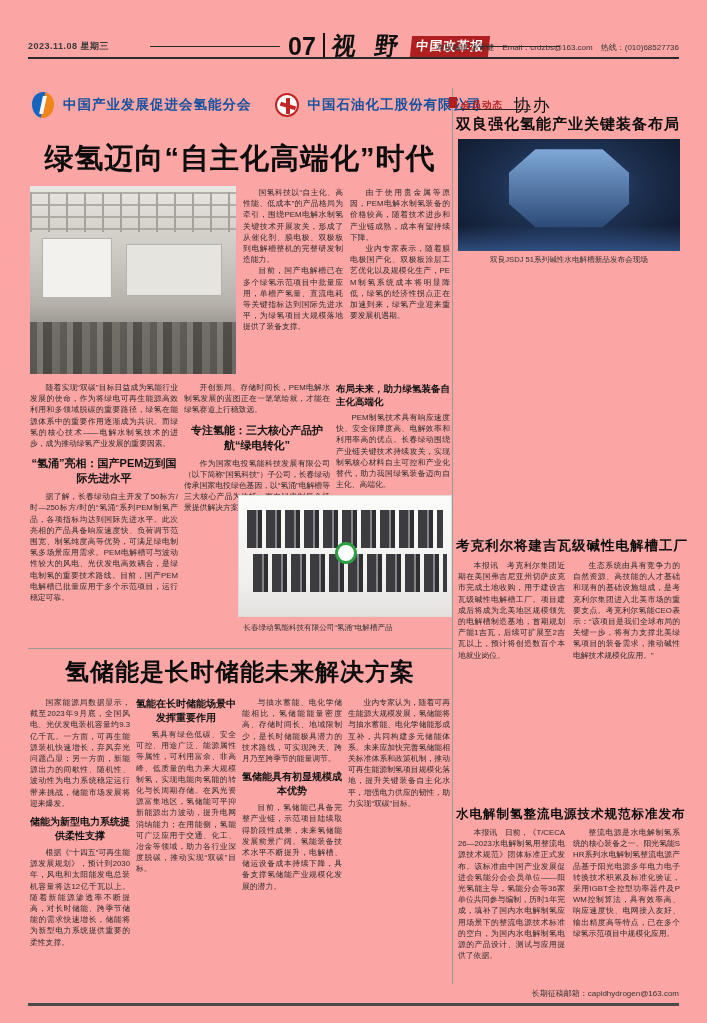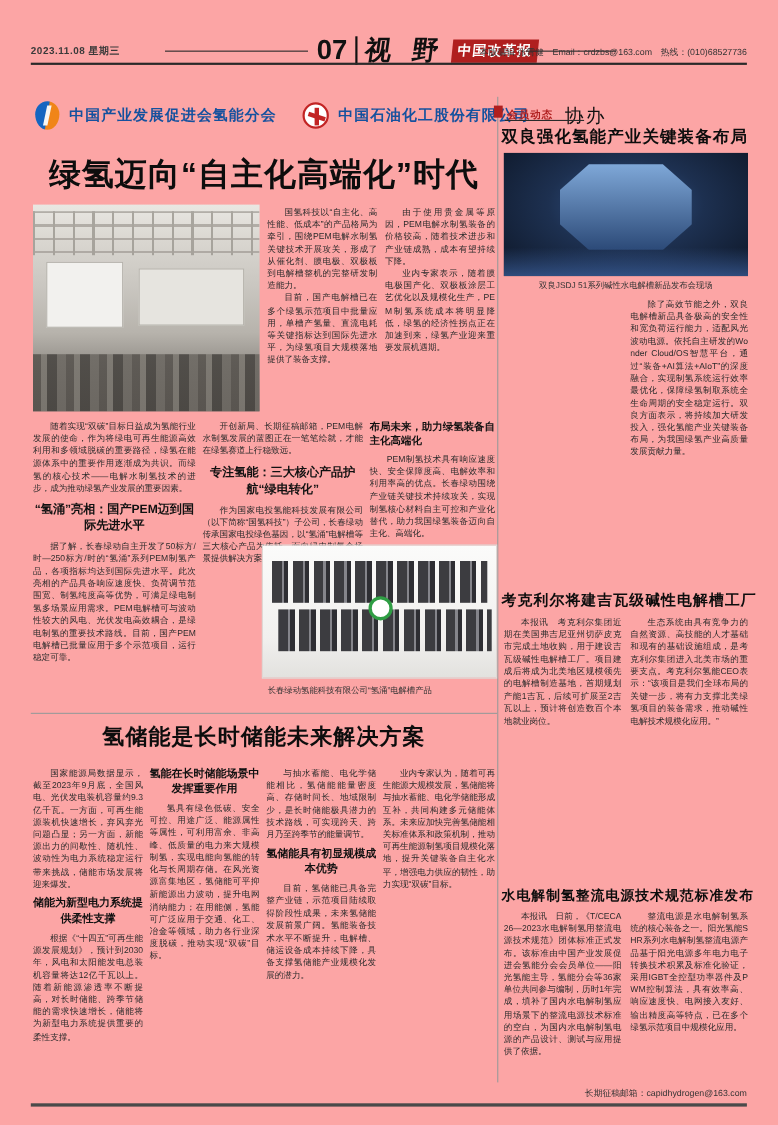--- a/index.html
+++ b/index.html
@@ -96,39 +96,39 @@
     <div class="para">业内专家表示，随着膜电极国产化、双极板涂层工艺优化以及规模化生产，PEM制氢系统成本将明显降低，绿氢的经济性拐点正在加速到来，绿氢产业迎来重要发展机遇期。</div>
   </div>
 
   <div class="abs body-txt" style="left:30px; top:382px; width:148px; height:262px;">
     <div class="para">随着实现“双碳”目标日益成为氢能行业发展的使命，作为将绿电可再生能源高效利用和多领域脱碳的重要路径，绿氢在能源体系中的重要作用逐渐成为共识。而绿氢的核心技术——电解水制氢技术的进步，成为推动绿氢产业发展的重要因素。</div>
     <div class="sub-hd" style="font-size:11px; line-height:15px; margin:7px 0 5px; text-align:center;">“氢涌”亮相：国产PEM迈到国际先进水平</div>
     <div class="para">据了解，长春绿动自主开发了50标方/时—250标方/时的“氢涌”系列PEM制氢产品，各项指标均达到国际先进水平。此次亮相的产品具备响应速度快、负荷调节范围宽、制氢纯度高等优势，可满足绿电制氢多场景应用需求。PEM电解槽可与波动性较大的风电、光伏发电高效耦合，是绿电制氢的重要技术路线。目前，国产PEM电解槽已批量应用于多个示范项目，运行稳定可靠。</div>
   </div>
 
   <div class="abs body-txt" style="left:184px; top:382px; width:146px; height:262px;">
-    <div class="para">开创新局、长期征稿邮箱，PEM电解水制氢发展的蓝图正在一笔笔绘就，才能在绿氢赛道上行稳致远。</div>
+    <div class="para">开创新局、存储时间长，PEM电解水制氢发展的蓝图正在一笔笔绘就，才能在绿氢赛道上行稳致远。</div>
     <div class="sub-hd" style="font-size:11px; line-height:15px; margin:7px 0 5px; text-align:center;">专注氢能：三大核心产品护航“绿电转化”</div>
     <div class="para">作为国家电投氢能科技发展有限公司（以下简称“国氢科技”）子公司，长春绿动传承国家电投绿色基因，以“氢涌”电解槽等三大核心产品为依托，面向绿电制氢全场景提供解决方案。</div>
   </div>
 
   <div class="abs body-txt" style="left:336px; top:382px; width:114px; height:108px;">
     <div class="sub-hd" style="font-size:9.5px; line-height:13px; margin-bottom:4px;">布局未来，助力绿氢装备自主化高端化</div>
     <div class="para">PEM制氢技术具有响应速度快、安全保障度高、电解效率和利用率高的优点。长春绿动围绕产业链关键技术持续攻关，实现制氢核心材料自主可控和产业化替代，助力我国绿氢装备迈向自主化、高端化。</div>
   </div>
 
   <div class="abs product-img" style="left:238px; top:495px; width:214px; height:122px;">
     <div class="stack-row" style="top:14px;"></div>
     <div class="stack-row" style="top:58px; left:14px; right:4px;"></div>
     <div class="logo-ring" style="left:96px; top:46px;"></div>
   </div>
   <div class="abs caption" style="left:184px; top:623px; width:268px;">长春绿动氢能科技有限公司“氢涌”电解槽产品</div>
 
   <div class="abs gray-rule" style="left:28px; top:648px; width:424px; height:1px;"></div>
-  <div class="abs hd" style="left:28px; top:656px; width:424px; text-align:center; font-size:20px;">氢储能是长时储能未来解决方案</div>
+  <div class="abs hd" style="left:28px; top:656px; width:424px; text-align:center; font-size:24px;">氢储能是长时储能未来解决方案</div>
 
   <div class="abs body-txt" style="left:30px; top:697px; width:100px; height:282px;">
     <div class="para">国家能源局数据显示，截至2023年9月底，全国风电、光伏发电装机容量约9.3亿千瓦。一方面，可再生能源装机快速增长，弃风弃光问题凸显；另一方面，新能源出力的间歇性、随机性、波动性为电力系统稳定运行带来挑战，储能市场发展将迎来爆发。</div>
     <div class="sub-hd" style="font-size:10px; line-height:14px; margin:6px 0 4px; text-align:center;">储能为新型电力系统提供柔性支撑</div>
     <div class="para">根据《“十四五”可再生能源发展规划》，预计到2030年，风电和太阳能发电总装机容量将达12亿千瓦以上。随着新能源渗透率不断提高，对长时储能、跨季节储能的需求快速增长，储能将为新型电力系统提供重要的柔性支撑。</div>
   </div>
 
   <div class="abs body-txt" style="left:136px; top:697px; width:100px; height:282px;">
     <div class="sub-hd" style="font-size:10px; line-height:14px; margin:0 0 4px; text-align:center;">氢能在长时储能场景中发挥重要作用</div>
     <div class="para">氢具有绿色低碳、安全可控、用途广泛、能源属性等属性，可利用富余、非高峰、低质量的电力来大规模制氢，实现电能向氢能的转化与长周期存储。在风光资源富集地区，氢储能可平抑新能源出力波动，提升电网消纳能力；在用能侧，氢能可广泛应用于交通、化工、冶金等领域，助力各行业深度脱碳，推动实现“双碳”目标。</div>
@@ -150,23 +150,20 @@
   <div class="abs rule" style="left:459px; top:109px; width:72px; height:1px;"></div>
 
   <div class="abs hd" style="left:456px; top:115px; width:224px; text-align:center; font-size:15px;">双良强化氢能产业关键装备布局</div>
 
   <div class="abs photo-right" style="left:458px; top:139px; width:222px; height:112px;">
     <div class="octagon"></div>
     <div class="stage-glow"></div>
   </div>
   <div class="abs caption" style="left:458px; top:255px; width:222px;">双良JSDJ 51系列碱性水电解槽新品发布会现场</div>
 
-  <div class="abs body-txt" style="left:573px; top:271px; width:107px; height:254px;">
-    <div class="para">除了高效节能之外，双良电解槽新品具备极高的安全性和宽负荷运行能力，适配风光波动电源。依托自主研发的Wonder Cloud/OS智慧平台，通过“装备+AI算法+AIoT”的深度融合，实现制氢系统运行效率最优化，保障绿氢制取系统全生命周期的安全稳定运行。双良方面表示，将持续加大研发投入，强化氢能产业关键装备布局，为我国绿氢产业高质量发展贡献力量。</div>
-  </div>
 
   <div class="abs hd" style="left:456px; top:537px; width:224px; text-align:center; font-size:13.5px;">考克利尔将建吉瓦级碱性电解槽工厂</div>
   <div class="abs body-txt" style="left:458px; top:560px; width:107px; height:240px;">
     <div class="para">本报讯　考克利尔集团近期在美国弗吉尼亚州切萨皮克市完成土地收购，用于建设吉瓦级碱性电解槽工厂。项目建成后将成为北美地区规模领先的电解槽制造基地，首期规划产能1吉瓦，后续可扩展至2吉瓦以上，预计将创造数百个本地就业岗位。</div>
   </div>
   <div class="abs body-txt" style="left:573px; top:560px; width:107px; height:240px;">
     <div class="para">生态系统由具有竞争力的自然资源、高技能的人才基础和现有的基础设施组成，是考克利尔集团进入北美市场的重要支点。考克利尔氢能CEO表示：“该项目是我们全球布局的关键一步，将有力支撑北美绿氢项目的装备需求，推动碱性电解技术规模化应用。”</div>
   </div>
 
   <div class="abs hd" style="left:456px; top:806px; width:224px; text-align:center; font-size:12.5px;">水电解制氢整流电源技术规范标准发布</div>

